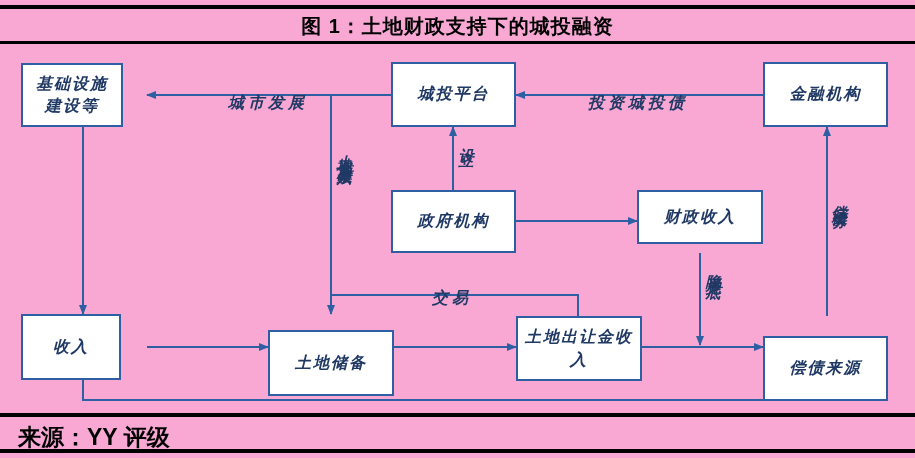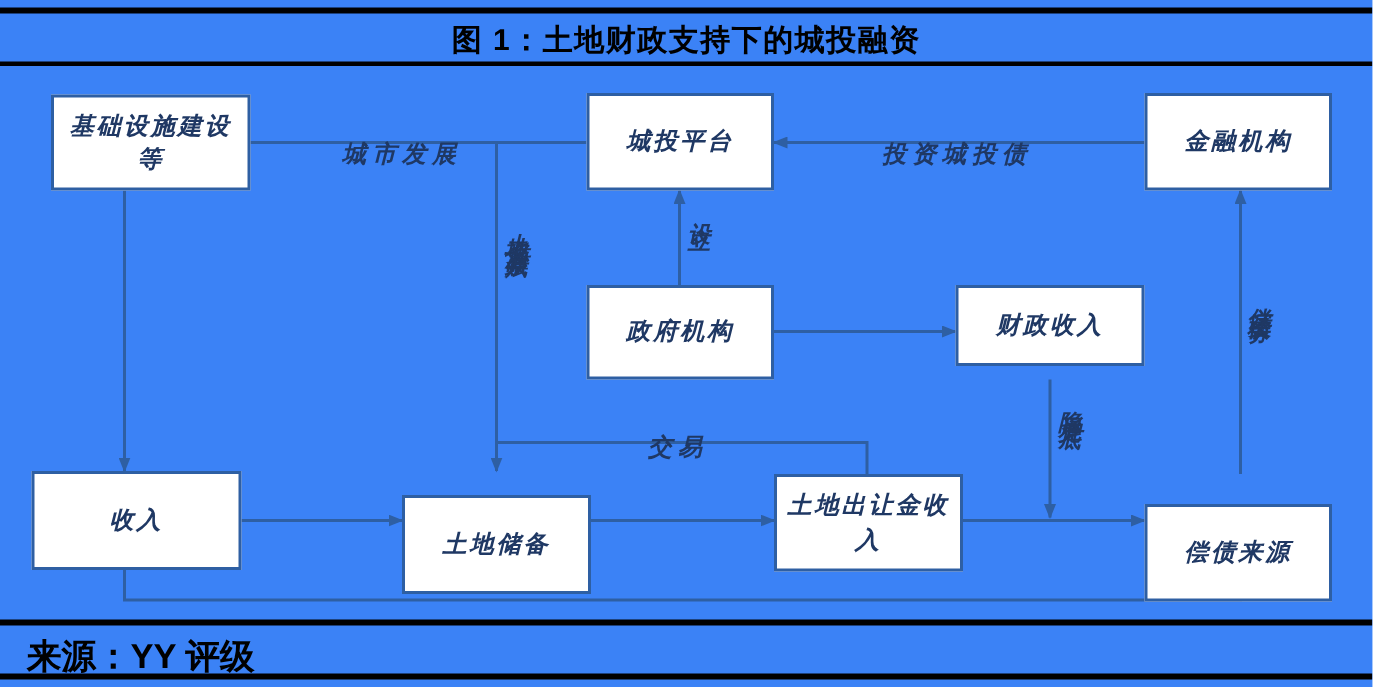--- a/index.html
+++ b/index.html
@@ -1,20 +1,20 @@
 <!DOCTYPE html>
 <html><head>
 <meta charset="utf-8">
 <style>
   html, body { margin: 0; padding: 0; background: #ffffff; }
   .page {
     position: relative;
     width: 915px;
     height: 458px;
-    background: #3b82f6;
+    background: #f9a8d4;
     overflow: hidden;
     font-family: "Liberation Sans", sans-serif;
   }
   .rule {
     position: absolute;
     left: 0;
     right: 0;
     background: #000000;
   }
   .figure-title {
@@ -110,36 +110,36 @@
       <path d="M83,127 L83,314" marker-end="url(#arrowhead)"></path>
       <path d="M147,347 L268,347" marker-end="url(#arrowhead)"></path>
       <path d="M394,347 L516,347" marker-end="url(#arrowhead)"></path>
       <path d="M642,347 L763,347" marker-end="url(#arrowhead)"></path>
       <path d="M700,253 L700,345" marker-end="url(#arrowhead)"></path>
       <path d="M827,316 L827,127" marker-end="url(#arrowhead)"></path>
       <path d="M83,380 L83,400 L827,400 L827,381" marker-end="url(#arrowhead)"></path>
     </g>
   </svg>
 
-  <div class="node" style="left:34px;top:63px;width:133px;height:64px;">
+  <div class="node" style="left:21px;top:63px;width:102px;height:64px;">
     <span>基础设施建设等</span>
   </div>
   <div class="node" style="left:391px;top:62px;width:125px;height:65px;">
     <span>城投平台</span>
   </div>
   <div class="node" style="left:763px;top:62px;width:125px;height:65px;">
     <span>金融机构</span>
   </div>
   <div class="node" style="left:391px;top:190px;width:125px;height:63px;">
     <span>政府机构</span>
   </div>
   <div class="node" style="left:637px;top:190px;width:126px;height:54px;">
     <span>财政收入</span>
   </div>
-  <div class="node" style="left:21px;top:314px;width:140px;height:66px;">
+  <div class="node" style="left:21px;top:314px;width:100px;height:66px;">
     <span>收入</span>
   </div>
   <div class="node" style="left:268px;top:314px;width:126px;height:66px;margin-top:16px;">
     <span>土地储备</span>
   </div>
   <div class="node" style="left:516px;top:316px;width:126px;height:65px;">
     <span>土地出让金收入</span>
   </div>
   <div class="node" style="left:763px;top:316px;width:125px;height:65px;margin-top:20px;">
     <span>偿债来源</span>

